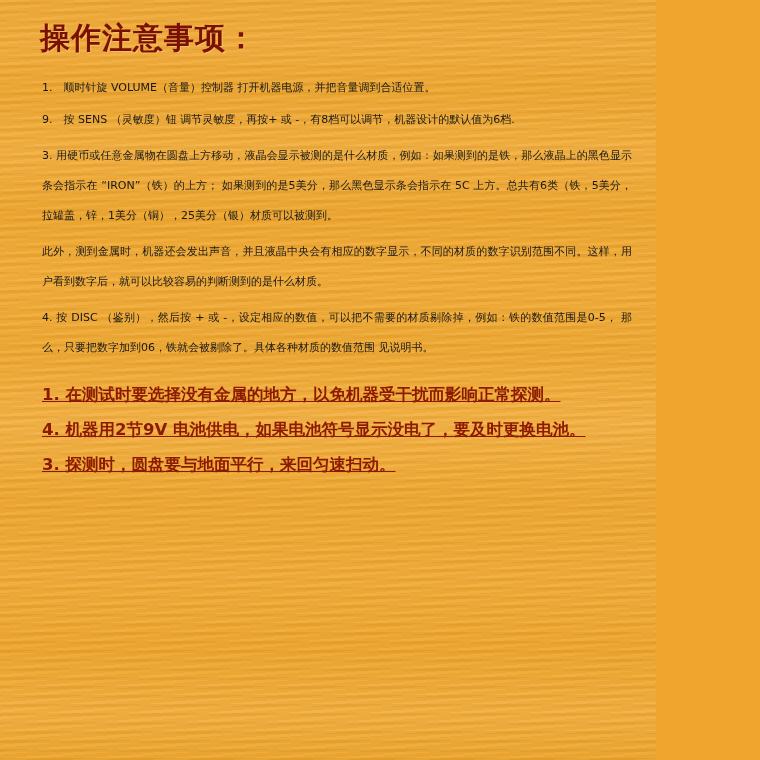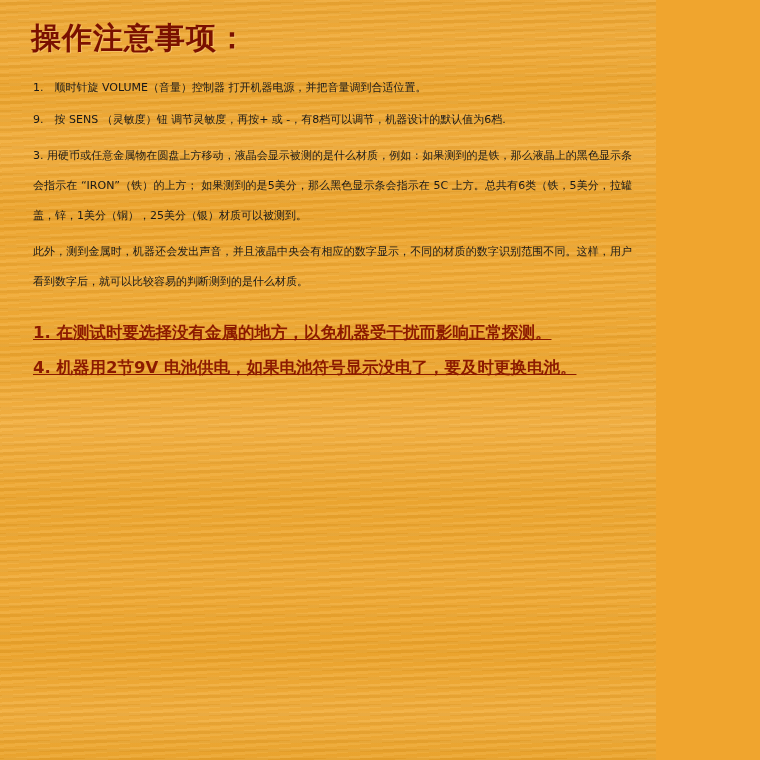--- a/index.html
+++ b/index.html
@@ -34,21 +34,21 @@
         #f1ad3a 94%,
         #eba42a 100%),
       repeating-linear-gradient(to bottom,
         rgba(255,255,255,0.045) 0px,
         rgba(255,255,255,0.045) 2px,
         rgba(0,0,0,0.03) 2px,
         rgba(0,0,0,0.03) 5px,
         rgba(255,255,255,0.02) 5px,
         rgba(255,255,255,0.02) 9px);
     background-blend-mode: overlay;
-    padding: 18px 14px 0 19px;
+    padding: 18px 14px 0 28px;
   }
   #page::before {
     content: "";
     position: absolute;
     left: 0; top: 0; right: 0; bottom: 0;
     pointer-events: none;
     background:
       repeating-linear-gradient(175deg,
         rgba(255,255,255,0.05) 0px,
         rgba(255,255,255,0.05) 3px,
@@ -106,20 +106,22 @@
 
     <h1 class="title">操作注意事项：</h1>
 
     <p class="para">1.　顺时针旋 VOLUME（音量）控制器  打开机器电源，并把音量调到合适位置。</p>
     <p class="para">9.　按 SENS （灵敏度）钮 调节灵敏度，再按+ 或 -，有8档可以调节，机器设计的默认值为6档.</p>
     <div class="gap-small"></div>
     <p class="para">3. 用硬币或任意金属物在圆盘上方移动，液晶会显示被测的是什么材质，例如：如果测到的是铁，那么液晶上的黑色显示条会指示在 “IRON”（铁）的上方； 如果测到的是5美分，那么黑色显示条会指示在 5C 上方。总共有6类（铁，5美分，拉罐盖，锌，1美分（铜），25美分（银）材质可以被测到。</p>
     <div class="gap-small"></div>
     <p class="para">此外，测到金属时，机器还会发出声音，并且液晶中央会有相应的数字显示，不同的材质的数字识别范围不同。这样，用户看到数字后，就可以比较容易的判断测到的是什么材质。</p>
     <div class="gap-small"></div>
+    <p class="para">4. 按 DISC （鉴别），然后按 + 或 -，设定相应的数值，可以把不需要的材质剔除掉，例如：铁的数值范围是0-5， 那么，只要把数字加到06，铁就会被剔除了。具体各种材质的数值范围 见说明书。</p>
 
     <div class="gap-med"></div>
 
     <p class="notice">1. 在测试时要选择没有金属的地方，以免机器受干扰而影响正常探测。</p>
     <p class="notice">4. 机器用2节9V 电池供电，如果电池符号显示没电了，要及时更换电池。</p>
+    <p class="notice">3. 探测时，圆盘要与地面平行，来回匀速扫动。</p>
 
   </div>
 </div>
 
 </body></html>

